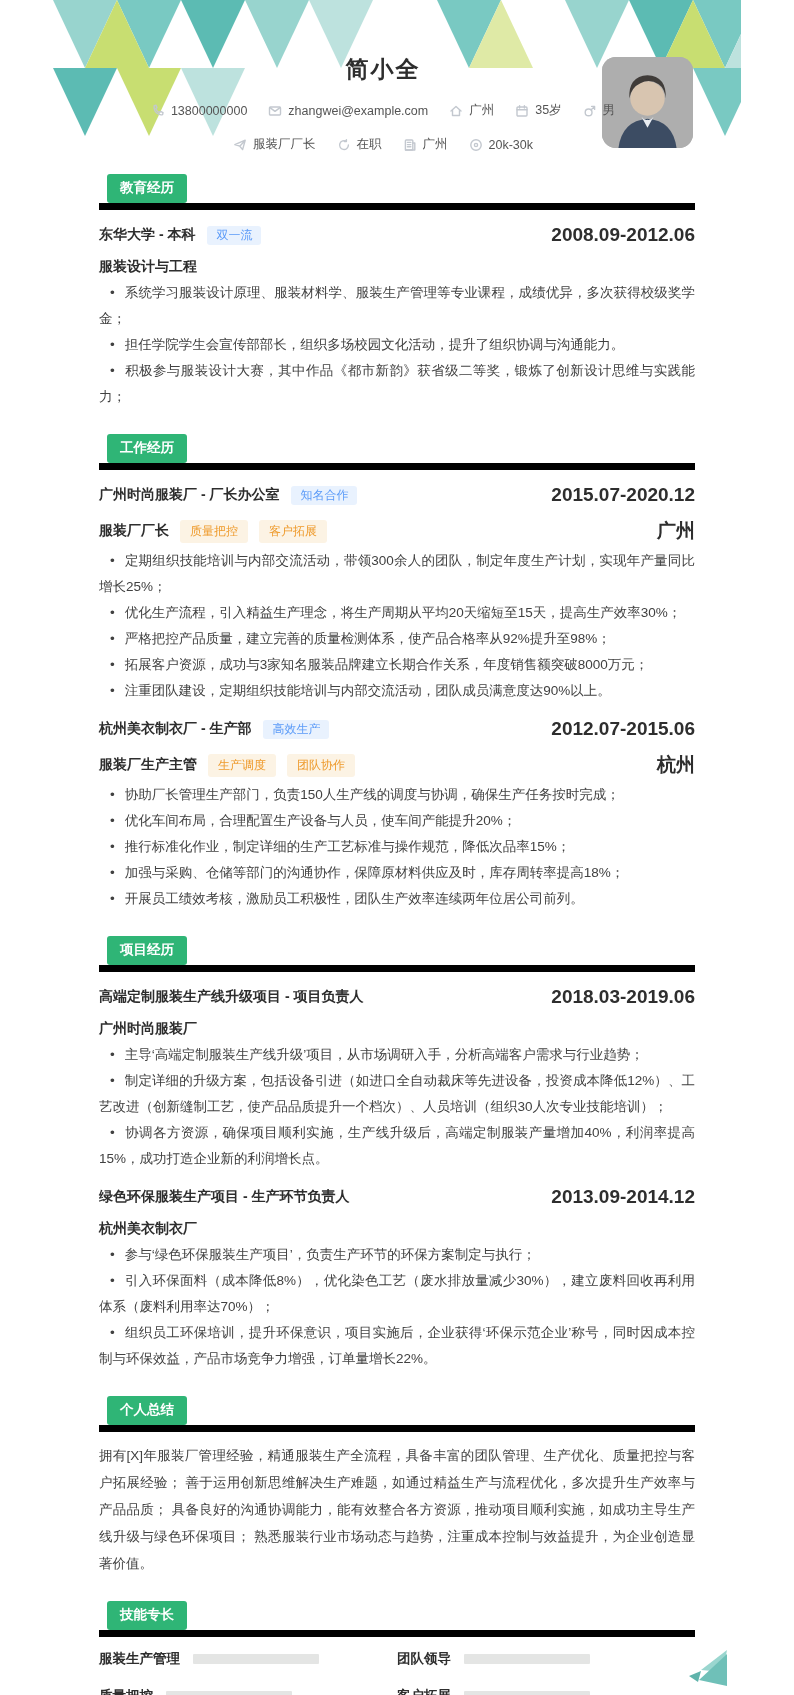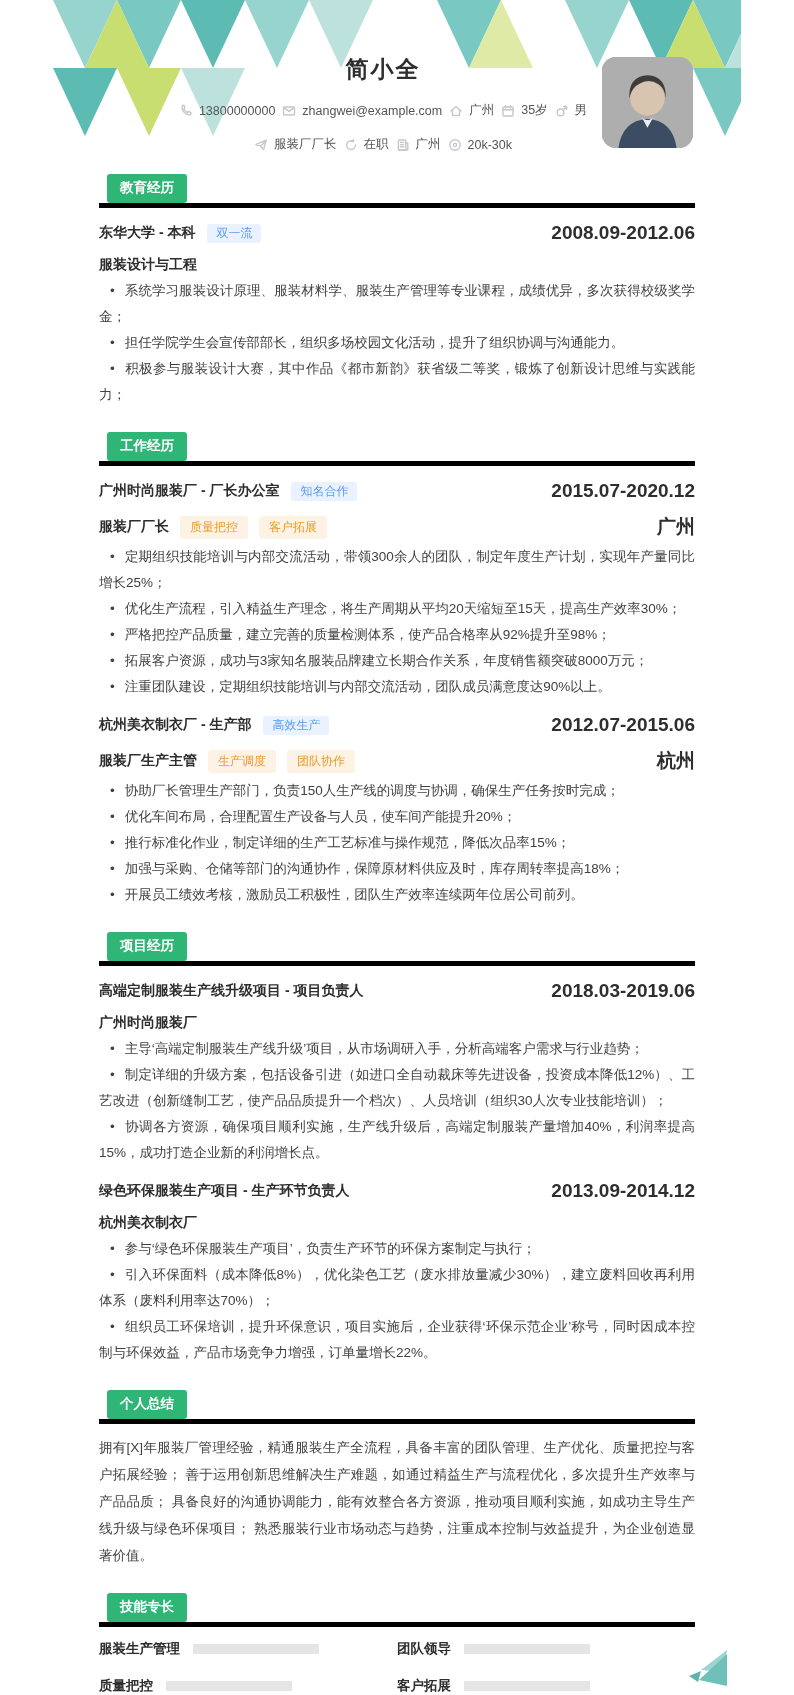--- a/index.html
+++ b/index.html
@@ -2,27 +2,27 @@
 <html><head>
 <meta charset="utf-8">
 <style>
   html,body{margin:0;padding:0;background:#fff;}
   body{font-family:"Liberation Sans","DejaVu Sans",sans-serif;color:#333;}
   .page{position:relative;width:688px;height:1695px;background:#fff;overflow:hidden;margin:0 auto;}
   .banner{position:absolute;top:0;left:0;width:794px;height:160px;pointer-events:none;}
   .avatar{position:absolute;top:57px;right:48px;width:91px;height:91px;border-radius:14px;background:#AEAEAE;overflow:hidden;}
   .header{position:relative;padding-top:54px;width:660px;text-align:center;}
   .name{font-size:23px;font-weight:bold;color:#2d2d2d;letter-spacing:2px;}
-  .contact-row{margin-top:17px;display:flex;justify-content:center;align-items:center;gap:7px;font-size:12.5px;color:#555;}
+  .contact-row{margin-top:17px;display:flex;justify-content:center;align-items:center;gap:21px;font-size:12.5px;color:#555;}
   .contact-item{display:flex;align-items:center;gap:6px;white-space:nowrap;}
   .cicon{width:14px;height:14px;flex:none;}
   .cicon svg{display:block;width:14px;height:14px;stroke:#C3C8CF;fill:none;stroke-width:1.4;stroke-linecap:round;stroke-linejoin:round;}
   .section{margin:24px 46px 0 46px;}
   .section.first{margin-top:21px;}
-  .s-head{border-bottom:5px solid #000000;}
+  .s-head{border-bottom:7px solid #000000;}
   .s-badge{display:inline-block;margin-left:8px;background:#2FB576;color:#fff;font-size:13.5px;font-weight:bold;padding:5px 13px 6px;border-radius:3px 3px 3px 3px;position:relative;}
   .s-badge::after{content:"";position:absolute;top:0;right:-6px;border-left:6px solid #9BDBBE;border-top:6px solid transparent;opacity:0;}
   .entry{margin-top:14px;}
   .row{display:flex;align-items:center;}
   .etitle{font-weight:bold;font-size:14px;color:#2e2e2e;}
   .tag-blue{margin-left:12px;font-size:12px;color:#5B9BF8;background:#E9F2FE;padding:1px 9px;border-radius:3px;font-family:Liberation Mono, monospace;}
   .tag-orange{margin-left:11px;font-size:12px;color:#EE9A2B;background:#FCF3E4;padding:3px 10px;border-radius:3px;}
   .edate,.eloc{margin-left:auto;font-weight:bold;font-size:19px;color:#2e2e2e;}
   .row2{margin-top:12px;}
   .subtitle{margin-top:12px;font-weight:bold;font-size:14px;color:#2e2e2e;}

